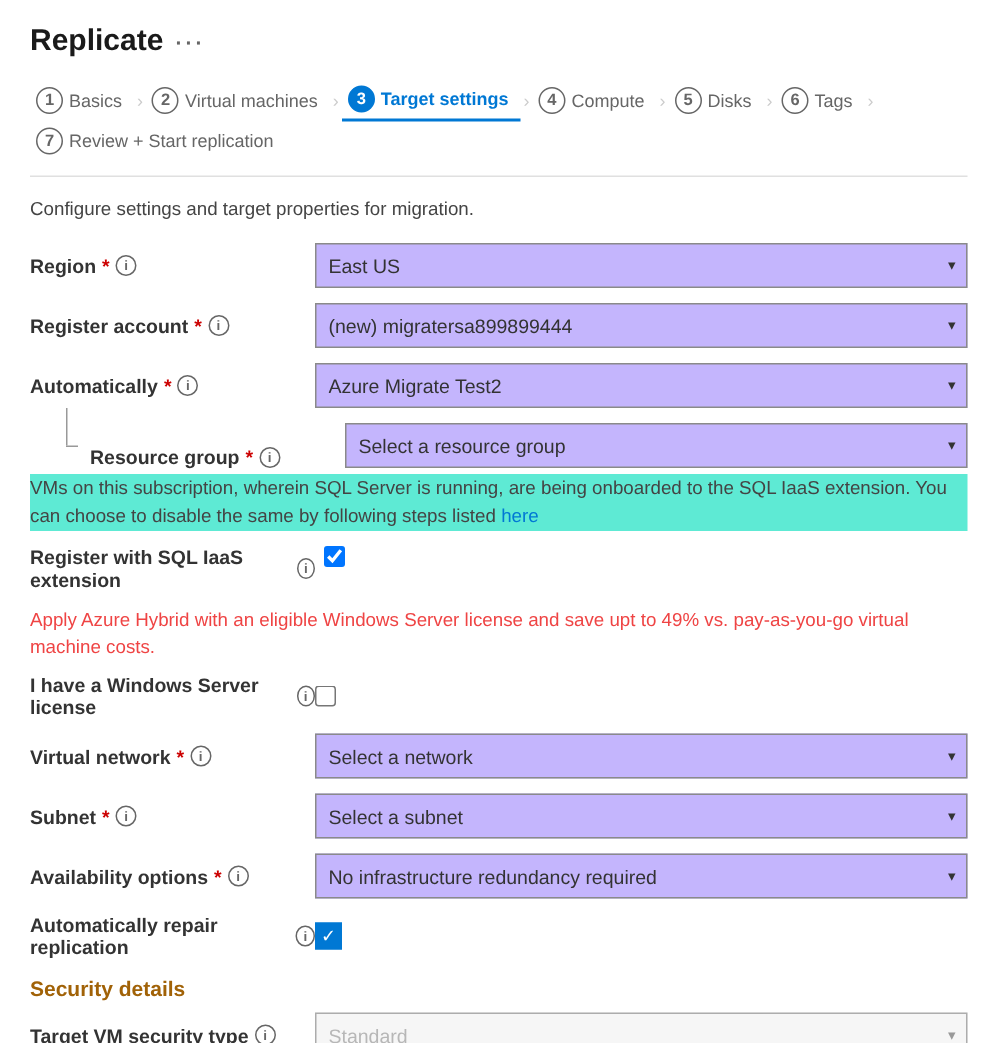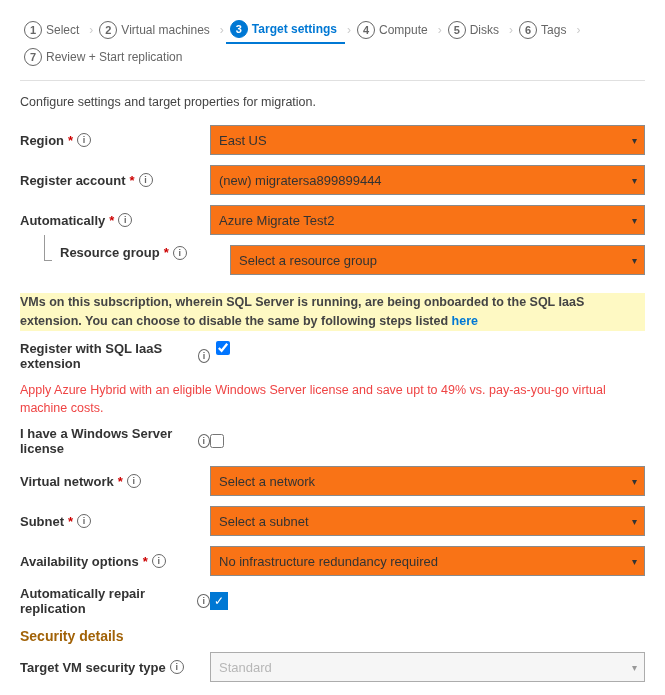--- a/index.html
+++ b/index.html
@@ -113,21 +113,21 @@
       cursor: pointer;
     }
     .select-wrapper {
       flex: 1;
       position: relative;
     }
     .select-wrapper select {
       width: 100%;
       height: 30px;
       border: 1px solid #8a8a8a;
-      background: #f97316;
+      background: #c4b5fd;
       padding: 0 30px 0 8px;
       font-size: 13px;
       color: #333;
       appearance: none;
       cursor: pointer;
     }
     .select-wrapper select:disabled {
       background: #f3f3f3;
       color: #999;
     }
@@ -136,34 +136,33 @@
       right: 8px;
       top: 50%;
       transform: translateY(-50%);
       pointer-events: none;
       color: #333;
       font-size: 10px;
     }
     
     .resource-group-row {
       display: flex;
-      align-items: flex-start;
-      margin-bottom: 18px;
+      align-items: flex-end;
+      margin-bottom: 4px;
       min-height: 30px;
       padding-left: 18px;
     }
     
     .info-box {
-      background: #fef9c3;
+      background: #5eead4;
       border: none;
       font-size: 12.5px;
       color: #444;
       margin-bottom: 10px;
       line-height: 1.5;
-      font-weight: bold;
     }
     .info-box a {
       color: #0078d4;
       text-decoration: none;
     }
     
     .checkbox-row {
       display: flex;
       align-items: flex-start;
       margin-bottom: 10px;
@@ -201,25 +200,29 @@
       font-weight: 700;
       color: #a16207;
       margin: 12px 0 8px 0;
     }
   </style>
 </head>
 <body>
 
 <div class="page-wrapper">
 
+  <div class="page-title">
+    <span>Replicate</span>
+    <span class="ellipsis">···</span>
+  </div>
 
   <div class="wizard-steps">
     <div class="step">
       <span class="step-num">1</span>
-      <span>Select</span>
+      <span>Basics</span>
     </div>
     <span class="step-sep">›</span>
     <div class="step">
       <span class="step-num">2</span>
       <span>Virtual machines</span>
     </div>
     <span class="step-sep">›</span>
     <div class="step active">
       <span class="step-num">3</span>
       <span>Target settings</span>

